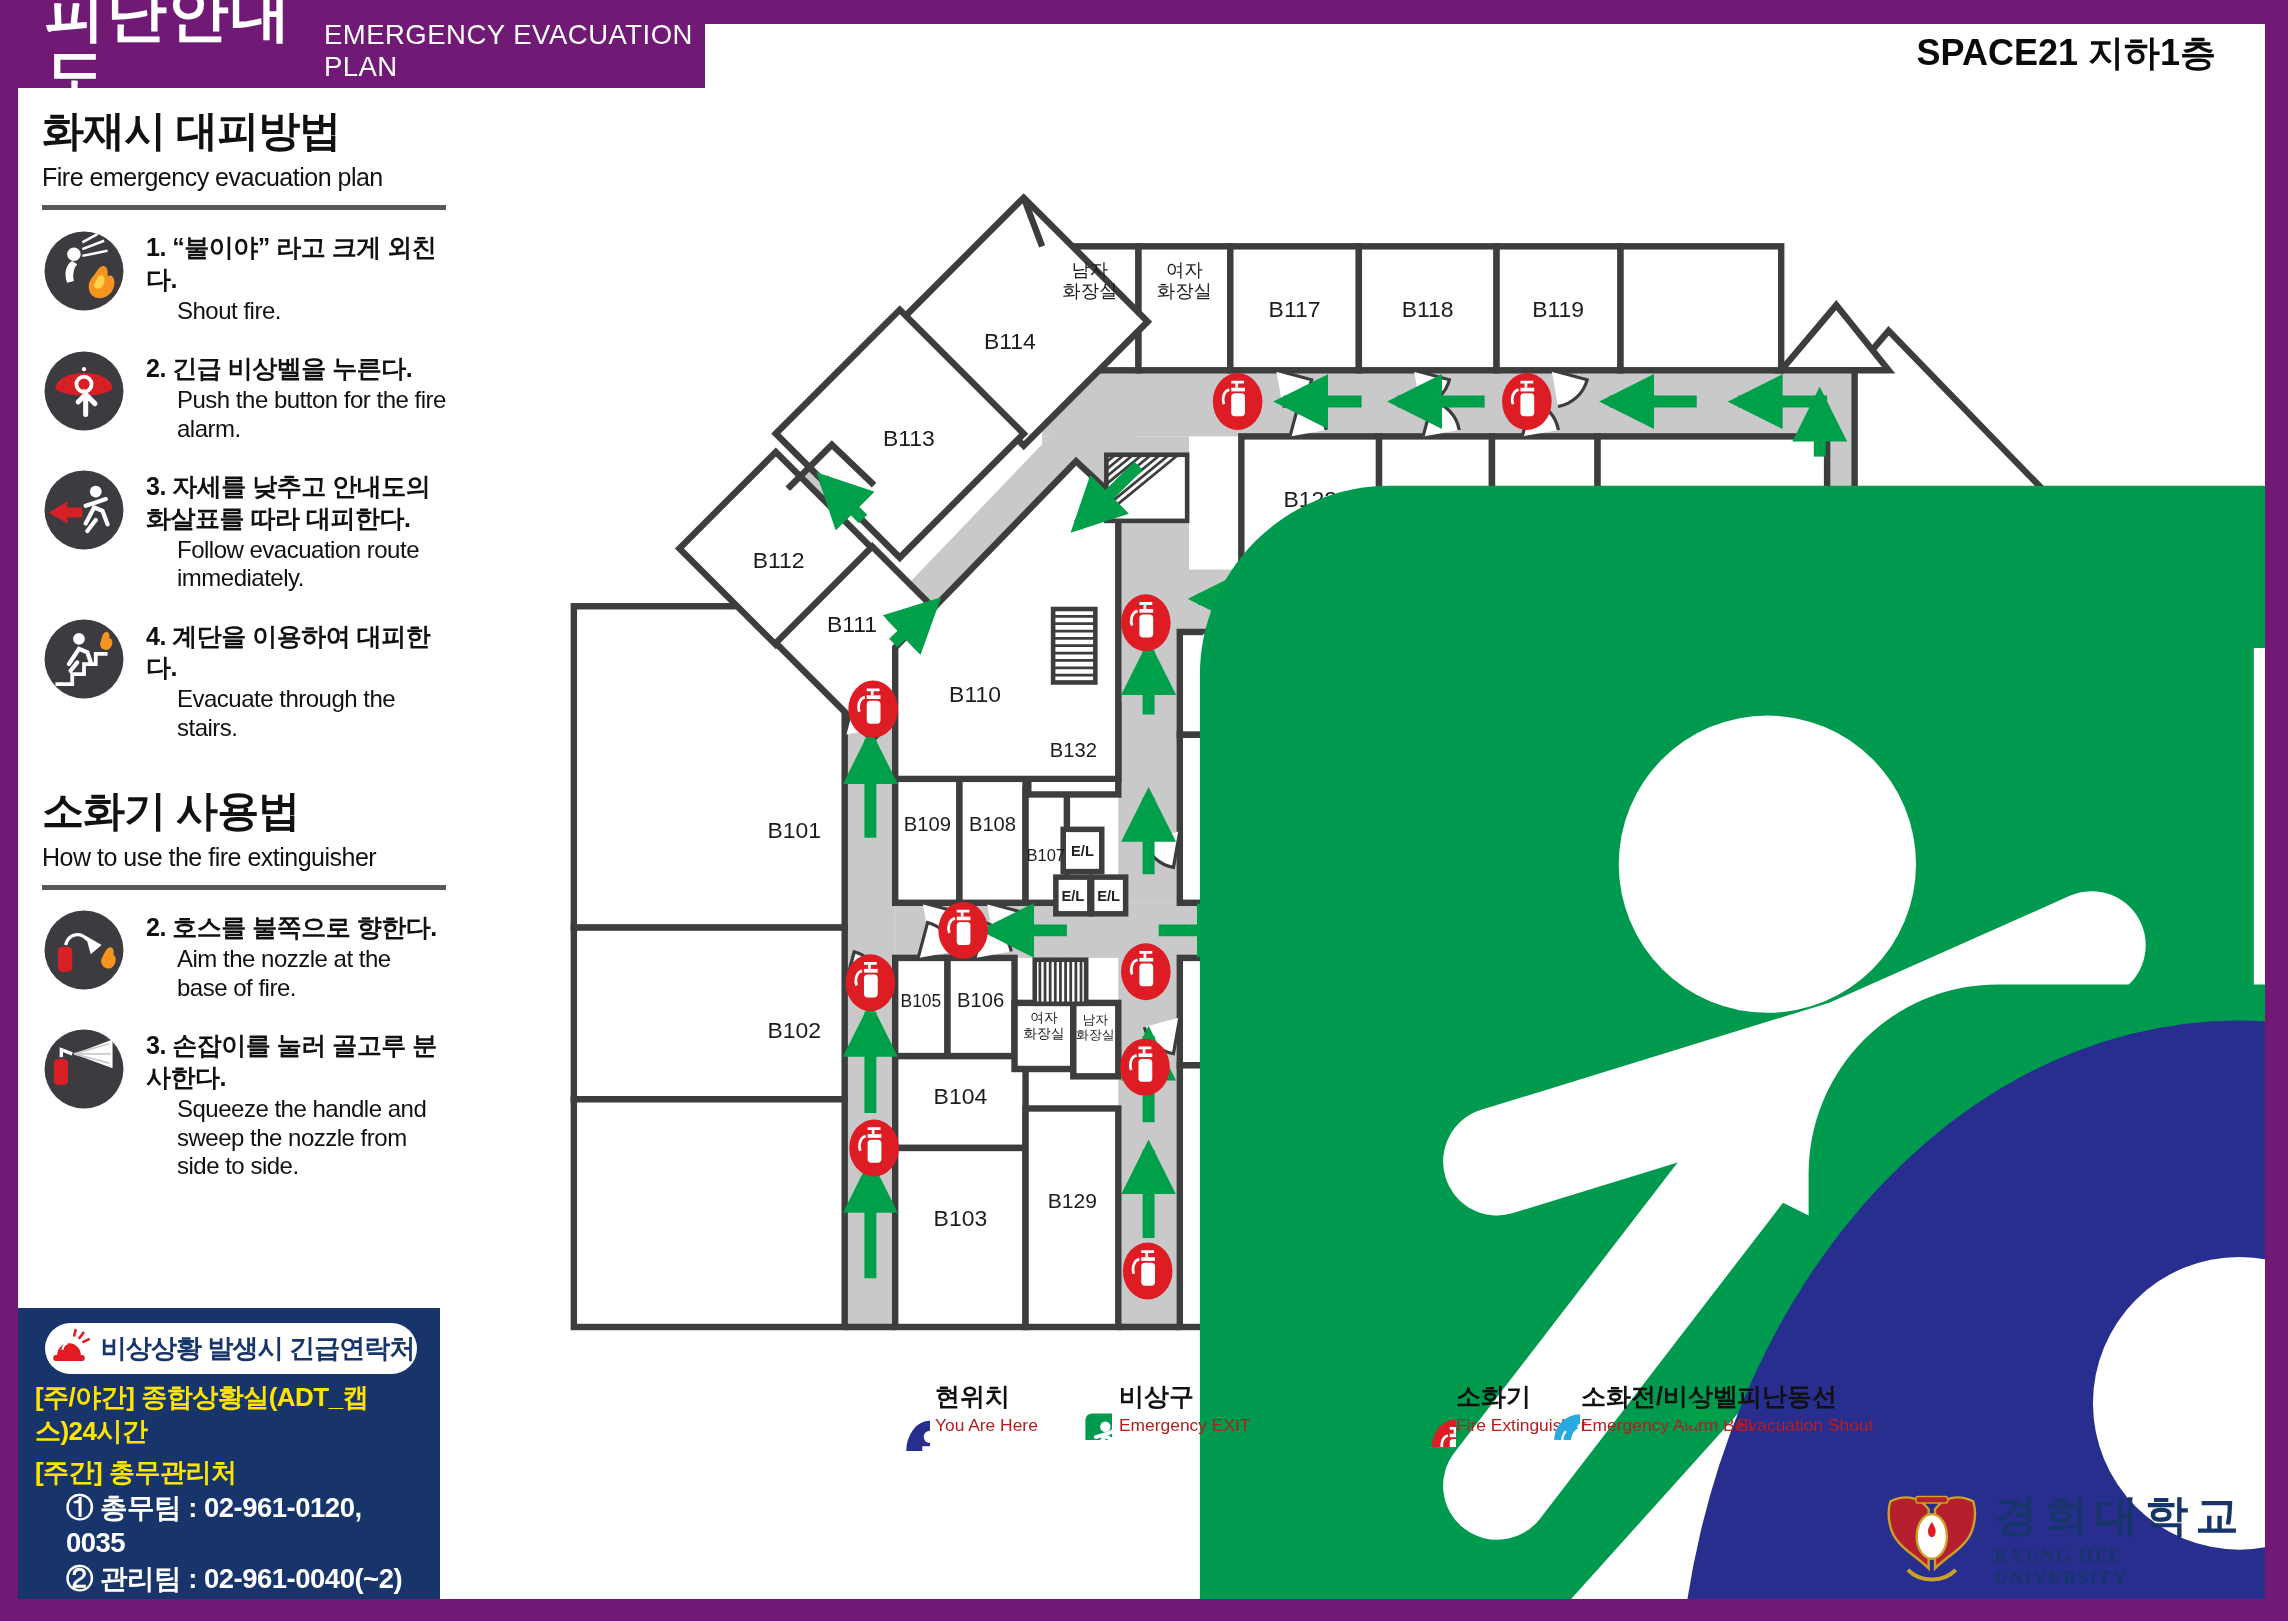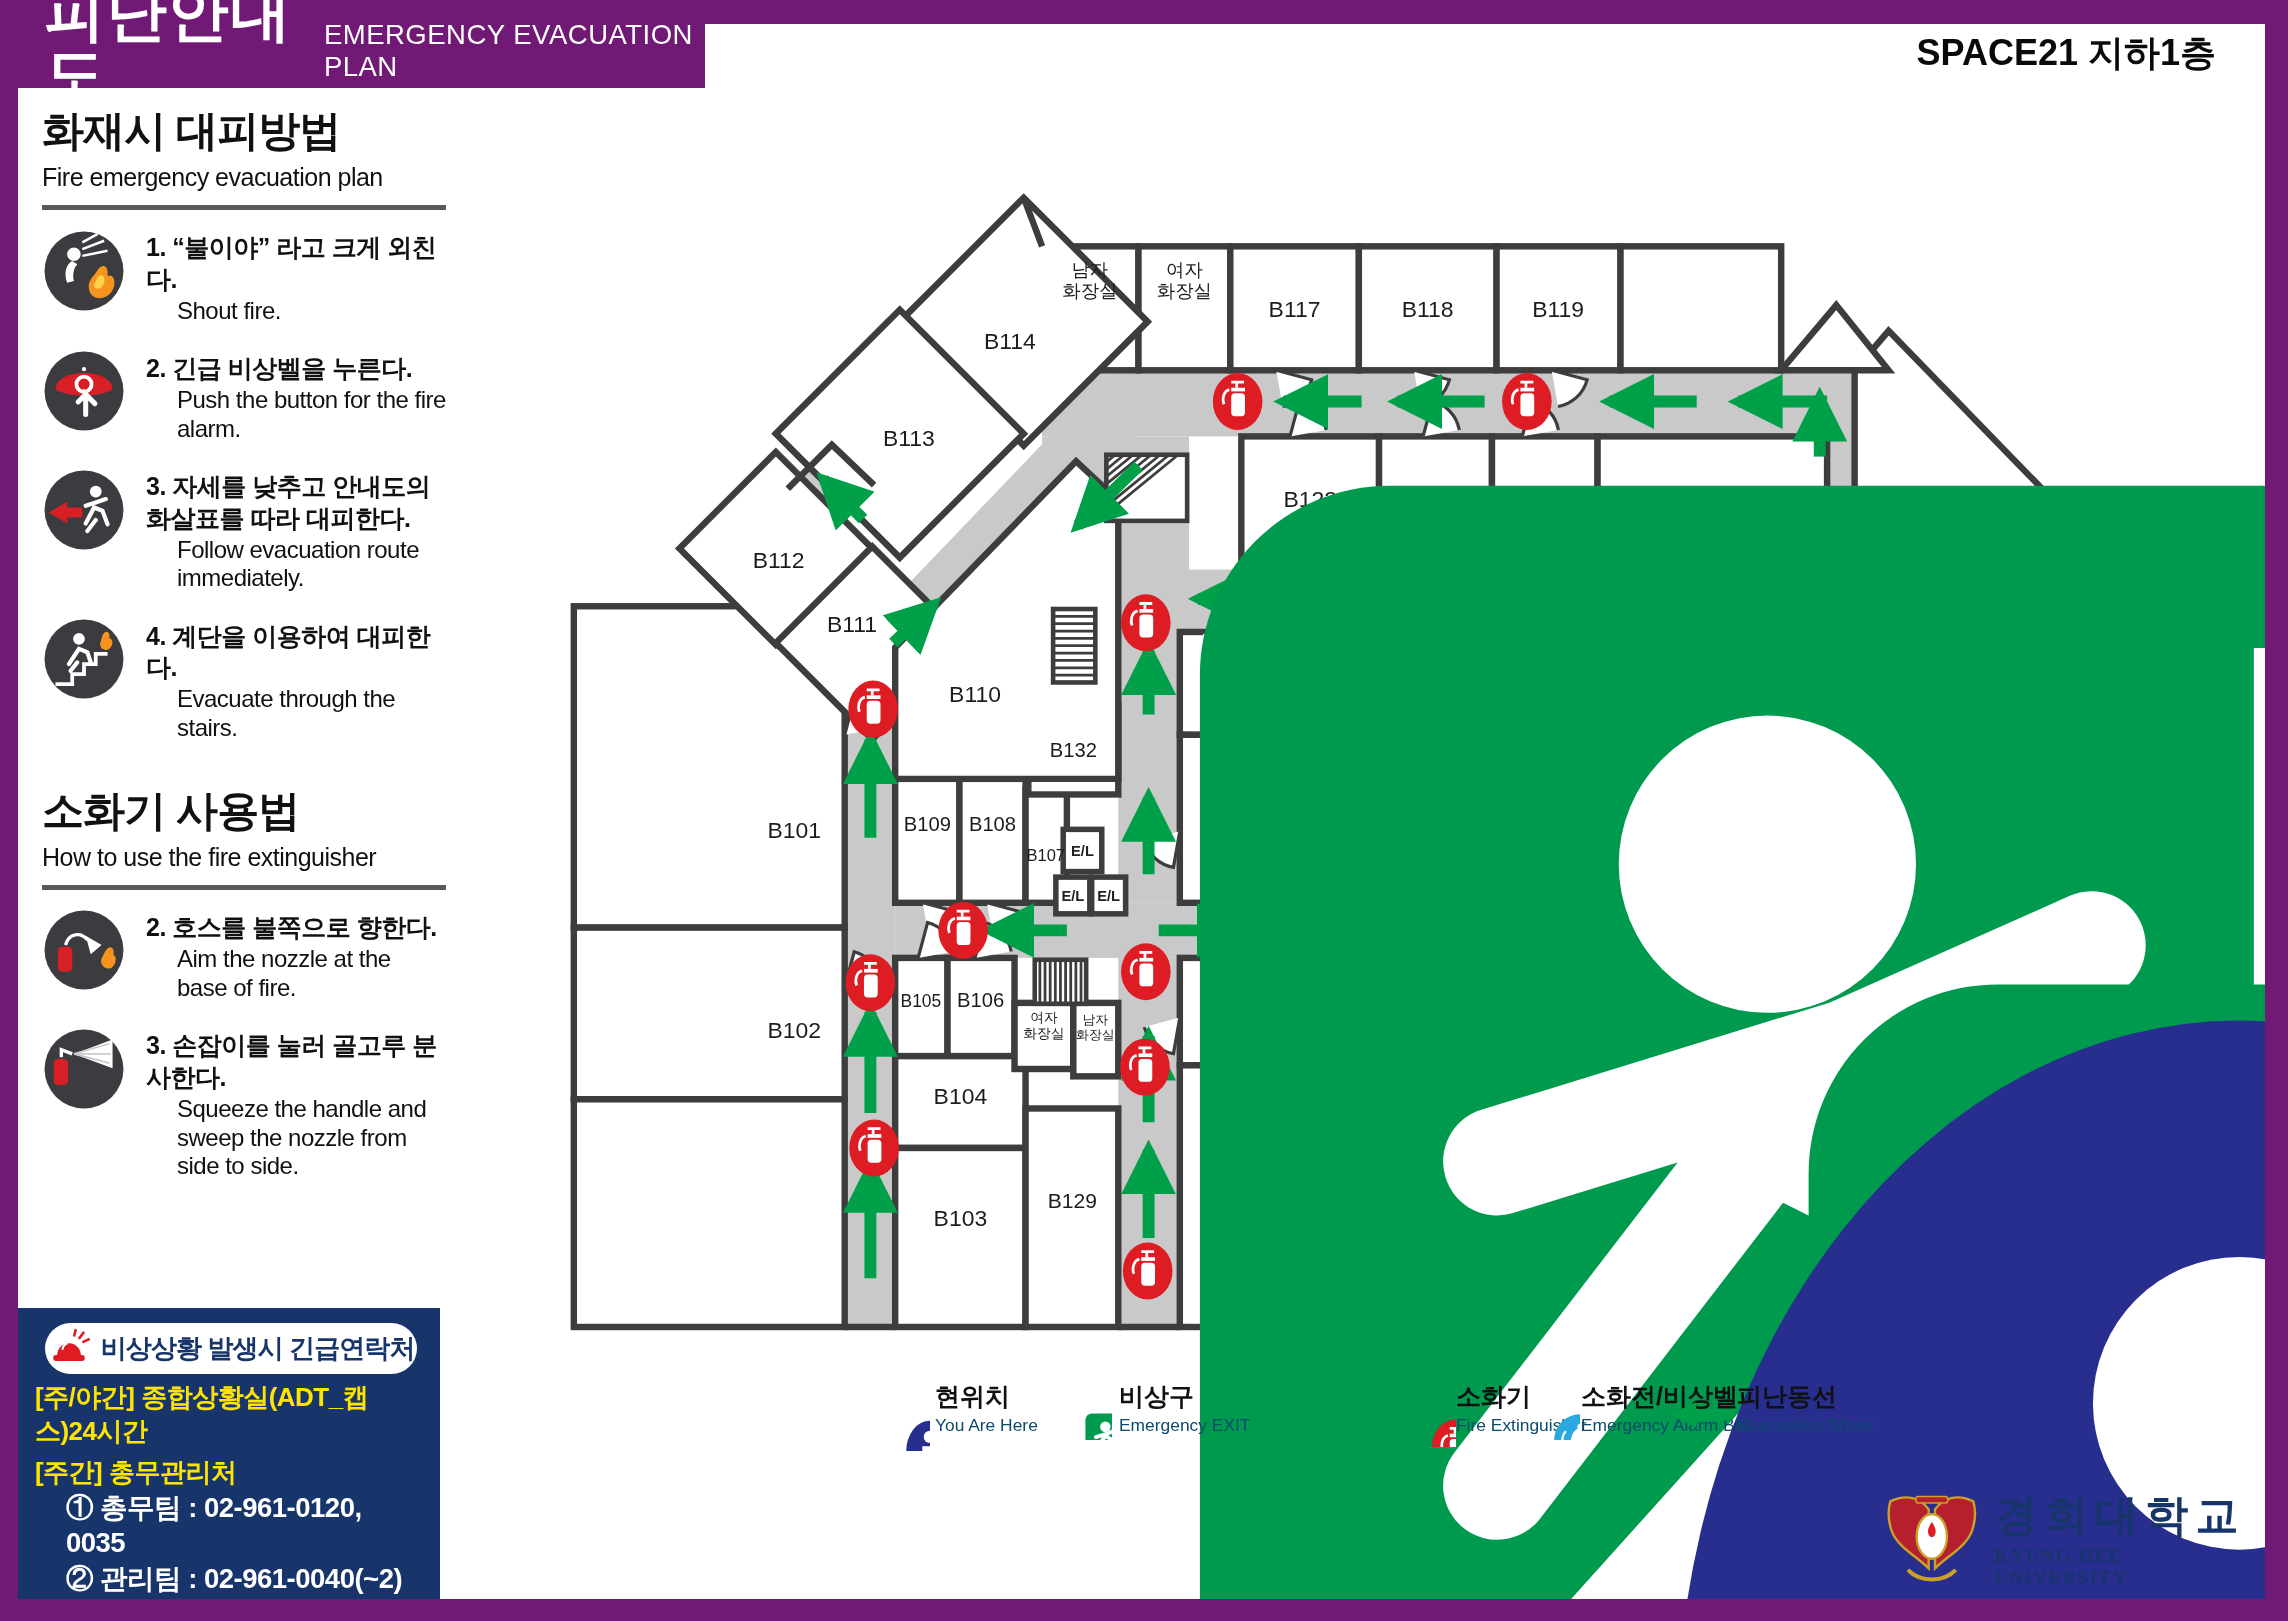--- a/index.html
+++ b/index.html
@@ -32,21 +32,21 @@
   #contacts{left:18.4px;top:1308px;width:422px;height:291px;background:#17356b;box-sizing:border-box;padding:14.7px 13px 0 16.5px;}
   #contact-pill{background:#fff;border-radius:37px;width:372px;height:51px;display:flex;align-items:center;justify-content:center;gap:11px;margin:0 auto;}
   #contact-pill .pill-label{color:#17356b;font-size:26px;font-weight:bold;letter-spacing:-0.9px;}
   .c-line{letter-spacing:-0.5px;line-height:1.3;}
   .c-yellow{color:#ffe400;font-size:26px;font-weight:bold;margin-top:7.3px;}
   .c-white-big{color:#fff;font-size:30px;font-weight:bold;padding-left:20px;}
   .c-white{color:#fff;font-size:27.5px;font-weight:bold;padding-left:31px;}
   
   .legend-item{position:absolute;top:1383px;}
   .legend-ko{font-size:25px;font-weight:bold;color:#111;line-height:1.1;}
-  .legend-en{font-size:17.4px;color:#0c4a6e;margin-top:4.6px;}
+  .legend-en{font-size:17.4px;color:#b91c1c;margin-top:4.6px;}
   
   #logo{left:1884px;top:1478px;width:377px;height:127px;display:flex;align-items:center;gap:14.7px;}
   #logo-text-ko{color:#17356b;font-size:43px;font-weight:bold;letter-spacing:7.3px;line-height:1;}
   #logo-text-en{color:#17356b;font-size:19px;font-weight:bold;font-family:"Liberation Serif",serif;letter-spacing:1.4px;margin-top:7.3px;}
   #plan{left:0;top:0;pointer-events:none;}
   text{font-family:"Liberation Sans",sans-serif;}
 </style>
 </head>
 <body>
 

